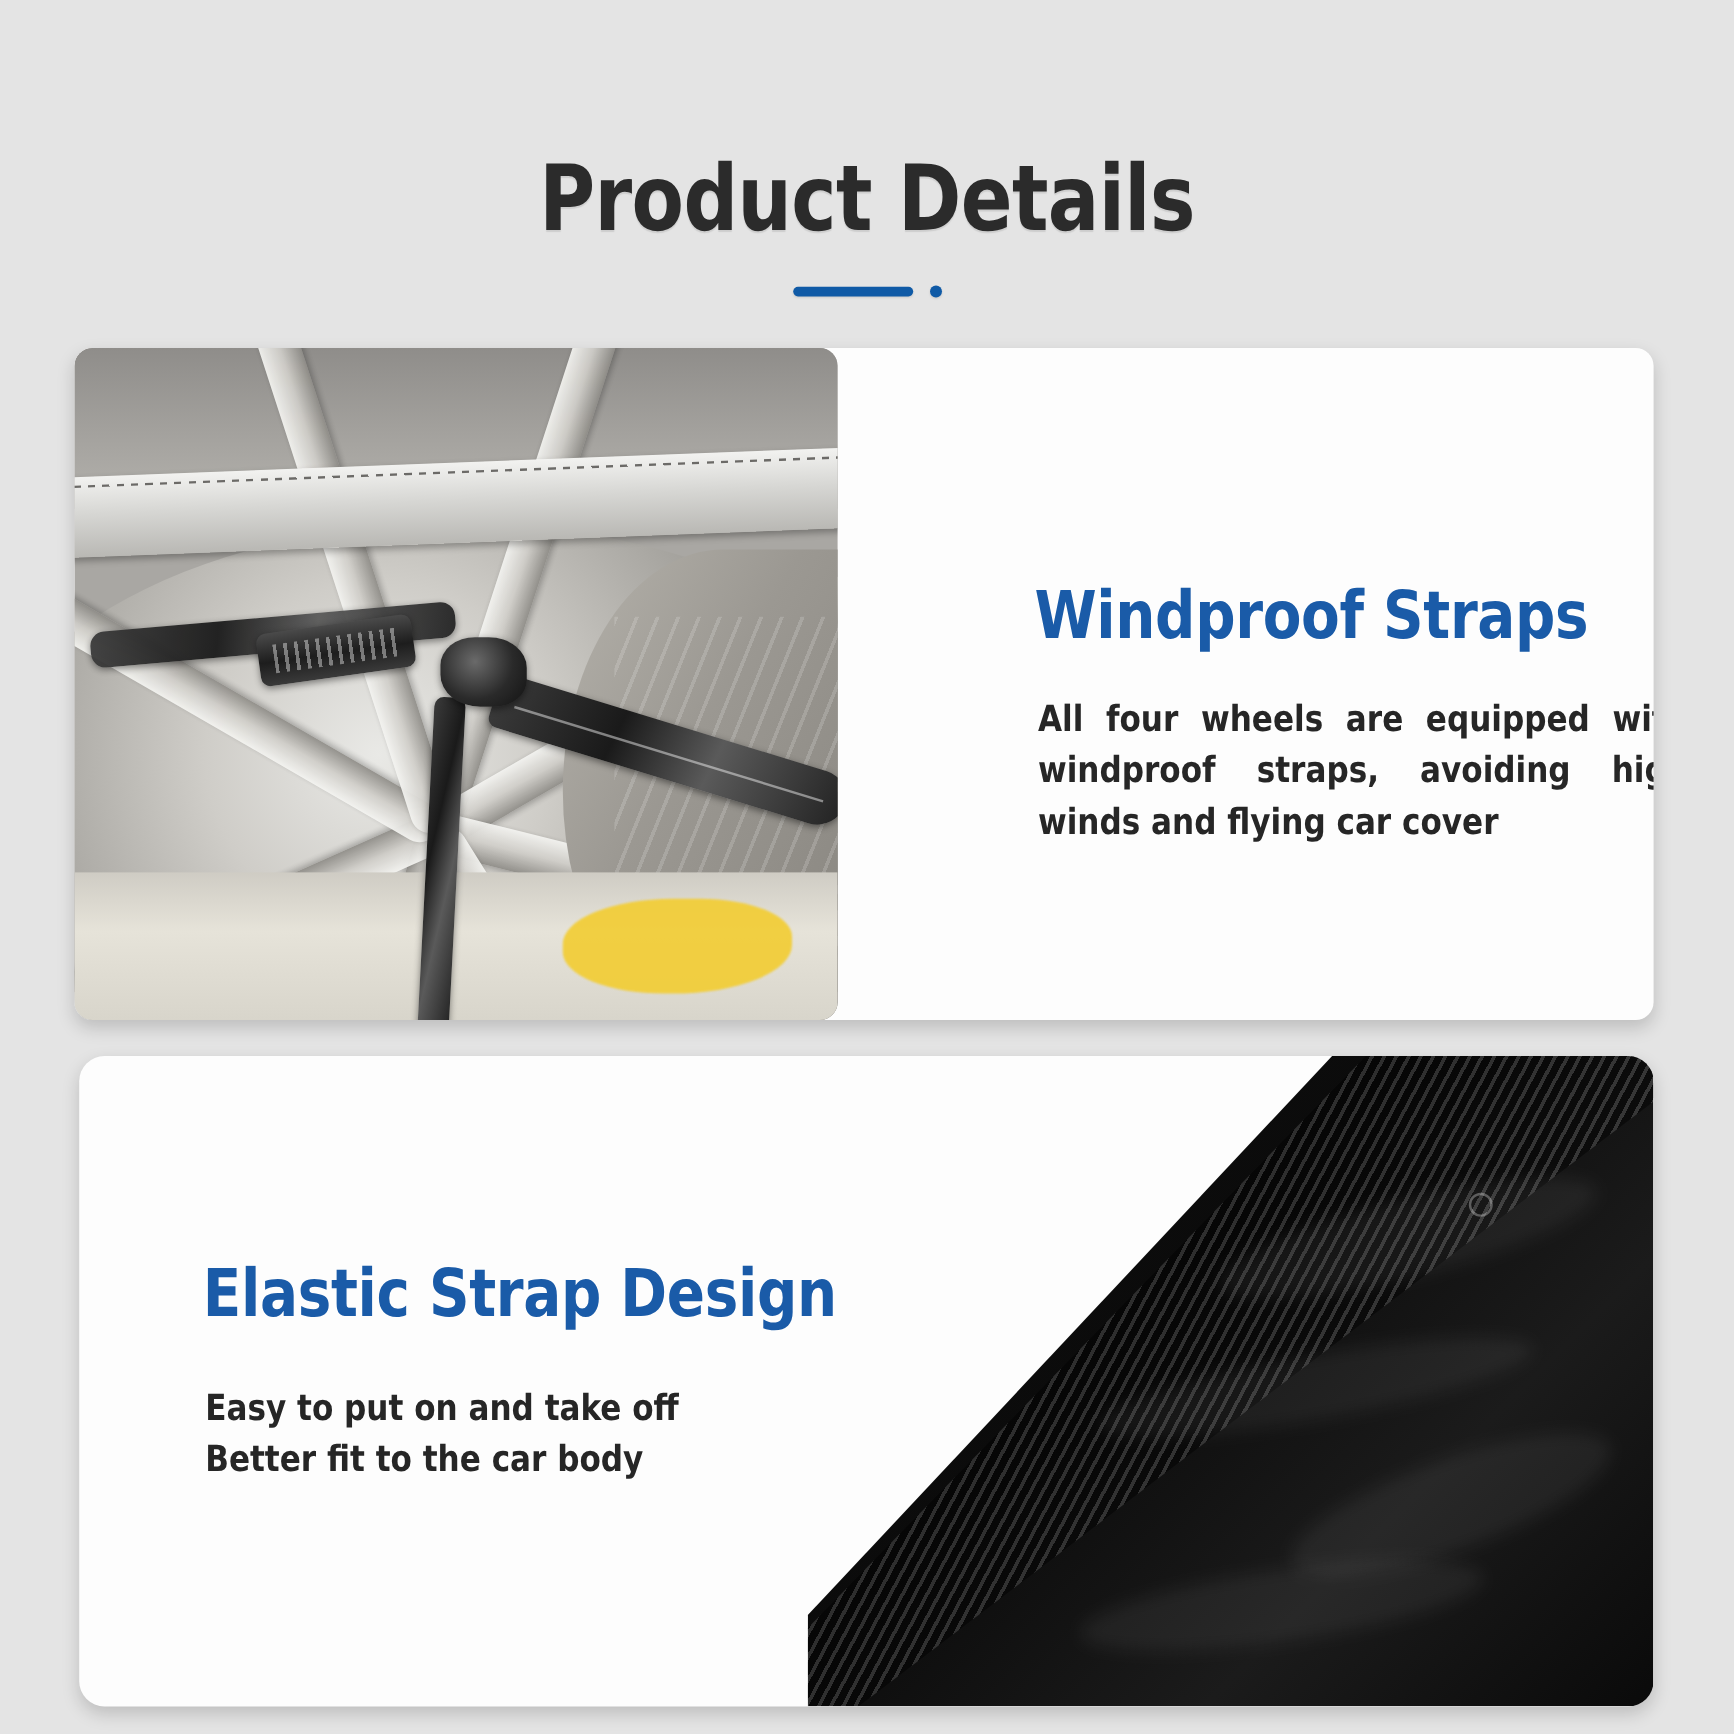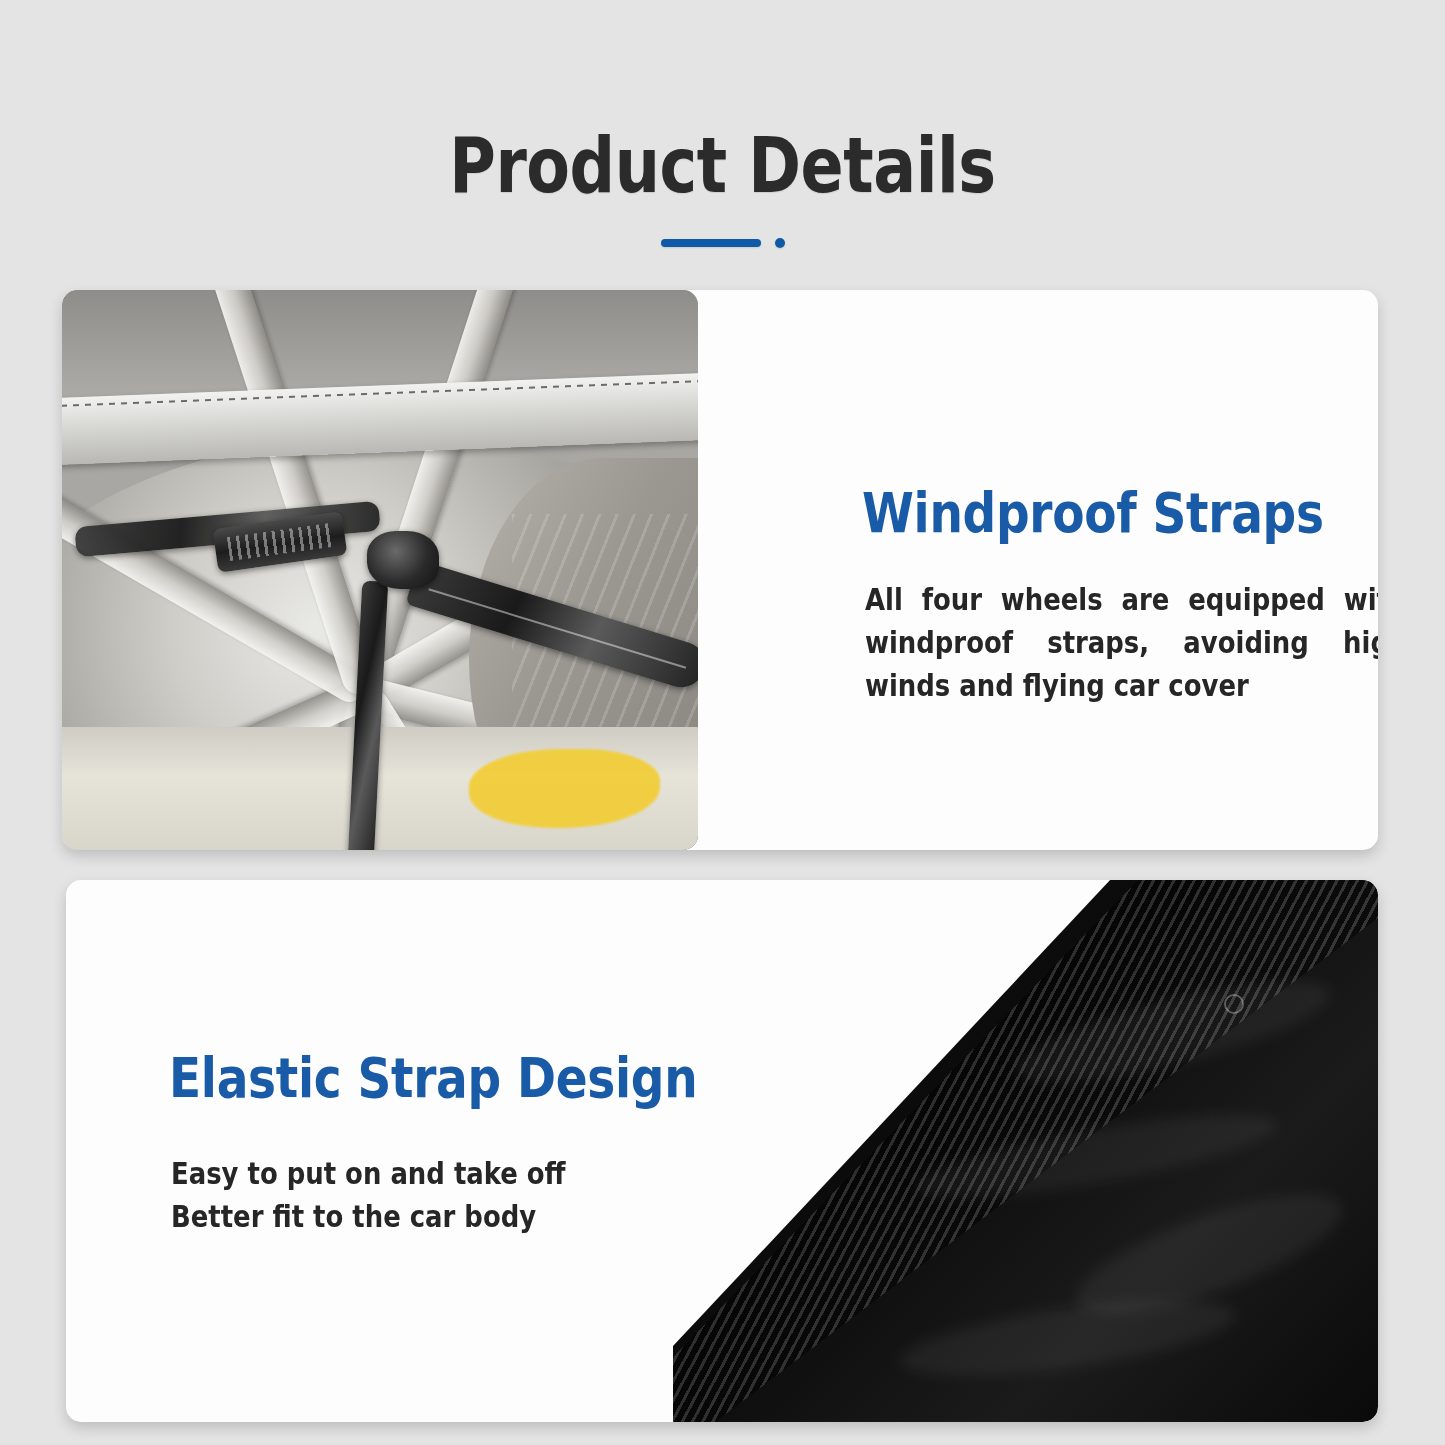--- a/index.html
+++ b/index.html
@@ -37,21 +37,21 @@
   }
 
   
   .card{
     position:absolute;background:#fdfdfd;border-radius:15px;
     box-shadow:0 6px 14px rgba(0,0,0,0.17);
     overflow:hidden;
     text-decoration:underline;
   }
   .card-top{left:62px;top:290px;width:1316px;height:560px;}
-  .card-bottom{left:66px;top:880px;width:1312px;height:542px;}
+  .card-bottom{left:66px;top:880px;width:1312px;height:542px;border-radius:21px;}
 
   
   .photo-wheel{
     position:absolute;left:0;top:0;width:636px;height:560px;
     border-radius:15px;overflow:hidden;
     background:#a9a7a3;
   }
   .ph-sky{
     position:absolute;left:0;top:0;width:100%;height:24%;
     background:linear-gradient(180deg,#8f8d8a 0%,#a6a4a0 60%,#b4b2ad 100%);

